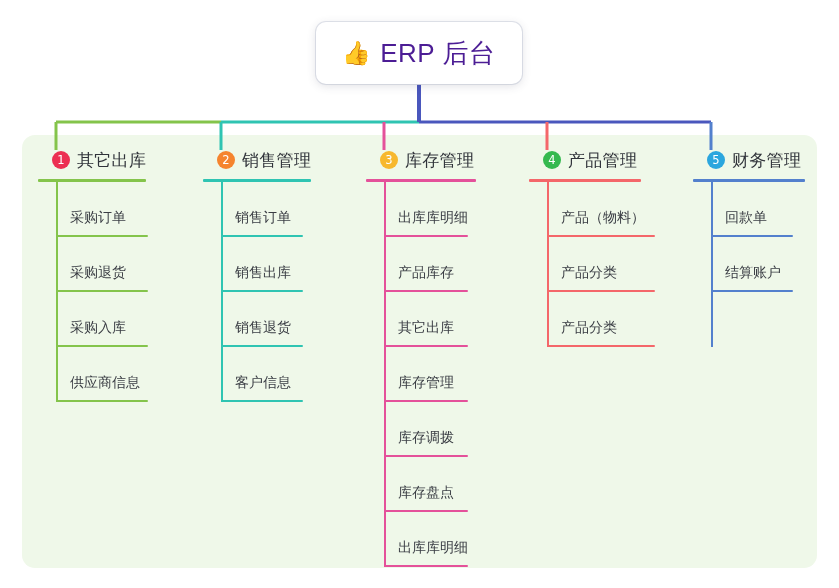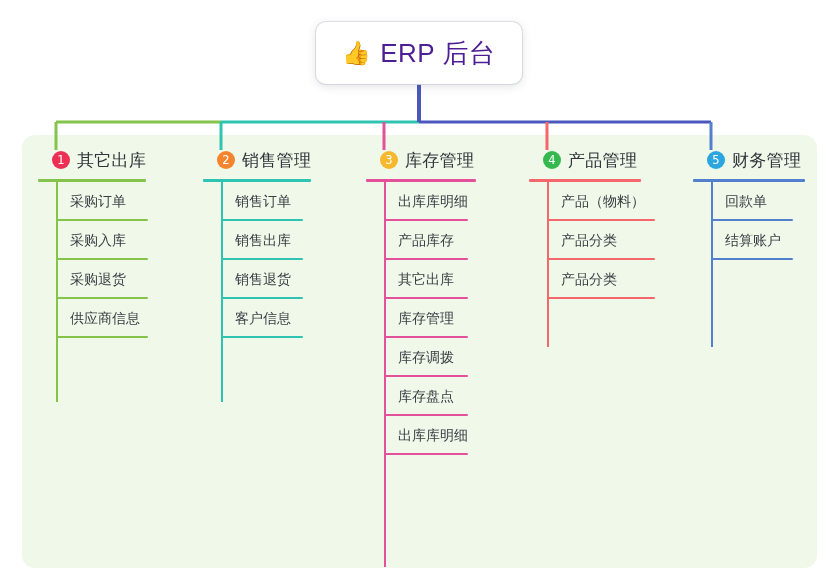--- a/index.html
+++ b/index.html
@@ -106,21 +106,21 @@
     margin-top: 0;
   }
   .spine {
     position: absolute;
     left: 18px;
     top: 0;
     width: 2px;
   }
   .item {
     position: relative;
-    height: 39px;
+    height: 55px;
     box-sizing: border-box;
   }
   .item-label {
     position: absolute;
     left: 32px;
     bottom: 10px;
     font-size: 14px;
     color: #3a3d44;
     white-space: nowrap;
   }
@@ -161,25 +161,25 @@
         <span class="col-title">其它出库</span>
       </div>
       <div class="col-rule" style="background: rgb(132, 196, 75); width: 108px;"></div>
       <div class="items">
         <div class="spine" style="background: rgb(132, 196, 75); height: 220px;"></div>
         <div class="item">
           <span class="item-label">采购订单</span>
           <div class="item-rule" style="background: rgb(132, 196, 75); width: 92px;"></div>
         </div>
         <div class="item">
+          <span class="item-label">采购退货</span>
+          <div class="item-rule" style="background: rgb(132, 196, 75); width: 92px;"></div>
+        </div>
+        <div class="item">
           <span class="item-label">采购入库</span>
-          <div class="item-rule" style="background: rgb(132, 196, 75); width: 92px;"></div>
-        </div>
-        <div class="item">
-          <span class="item-label">采购退货</span>
           <div class="item-rule" style="background: rgb(132, 196, 75); width: 92px;"></div>
         </div>
         <div class="item">
           <span class="item-label">供应商信息</span>
           <div class="item-rule" style="background: rgb(132, 196, 75); width: 92px;"></div>
         </div>
       </div>
     </div>
     <div class="column" style="left: 203px; top: 147px;">
       <div class="col-header">

